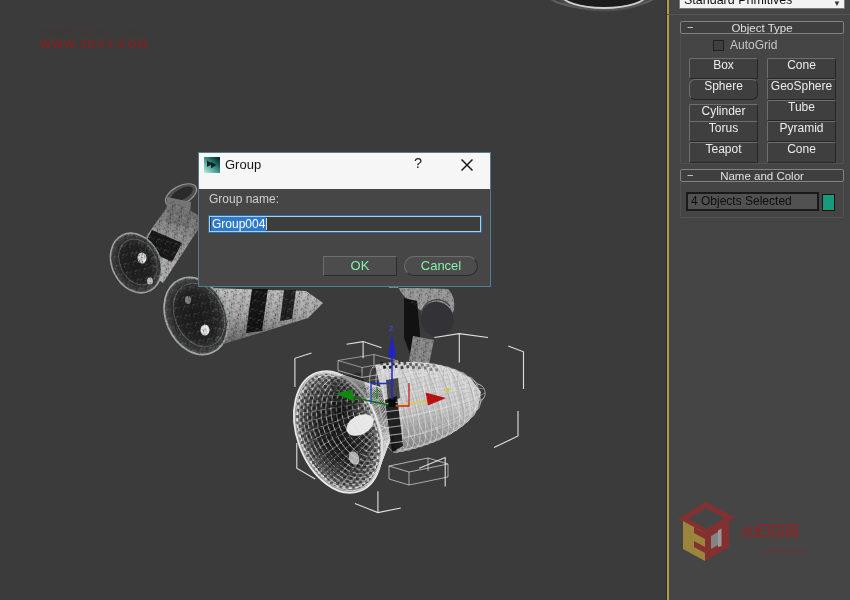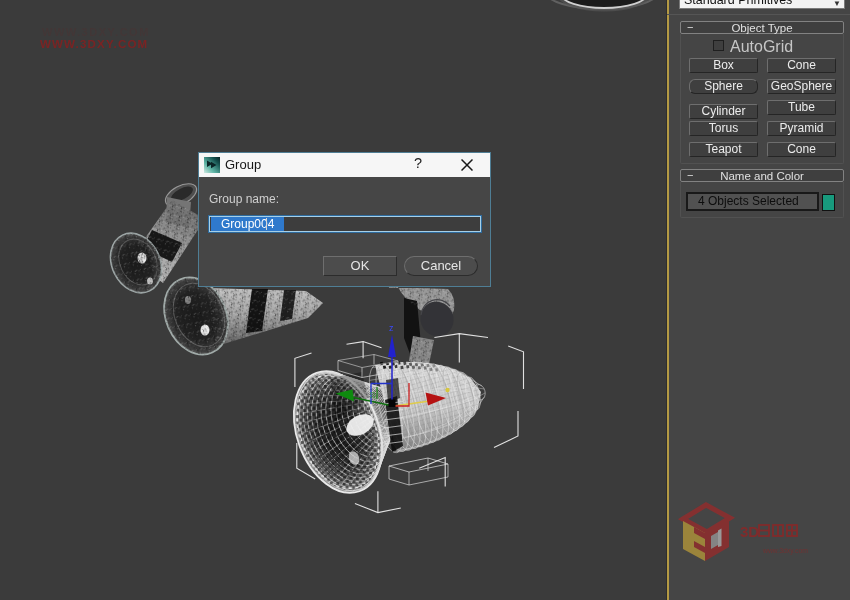--- a/index.html
+++ b/index.html
@@ -11,34 +11,34 @@
 #yline { left:667px; top:0; width:2px; height:600px; background:#b49a44; }
 #panel { left:669px; top:0; width:182px; height:600px; background:#454545; }
 #dropdown { position:absolute; left:10px; top:-14px; width:166px; height:23px; background:#f2f2f2; border:1px solid #7a7a7a; color:#111; font-size:12.5px; }
 #dropdown .txt { position:absolute; left:4px; bottom:1px; }
 #dropdown .arr { position:absolute; right:3px; bottom:0px; font-size:8px; color:#333; }
 #hsep { position:absolute; left:-2px; top:14px; width:184px; height:1px; background:#2a2a2a; border-bottom:1px solid #555; }
 .rollhead { position:absolute; left:11px; width:164px; height:13px; background:#3f3f3f; border:1px solid #828282; border-radius:2px; color:#e0e0e0; font-size:11.5px; line-height:12px; text-align:center; }
 .rollhead .minus { position:absolute; left:6px; top:-1px; font-size:11px; }
 .rollbody { position:absolute; left:11px; width:164px; border:1px solid #515151; border-top:none; border-radius:0 0 2px 2px; }
 #cb { position:absolute; left:44px; top:40px; width:11px; height:11px; background:#3f3f3f; border:1px solid #1f1f1f; }
-#cblabel { position:absolute; left:61px; top:38px; font-size:16px; color:#c6c6c6; }
-.btn { position:absolute; width:69px; height:15px; background:#3f3f3f; border:1px solid #6e6e6e; border-right-color:#252525; border-bottom-color:#252525; border-radius:2px; color:#ececec; font-size:12px; line-height:13px; text-align:center; }
-#field { position:absolute; left:17px; top:192px; width:133px; height:19px; background:#515151; border:2px solid #191919; color:#0d0d0d; font-size:12px; line-height:15px; padding-left:10px; }
+#cblabel { position:absolute; left:61px; top:38px; font-size:12px; color:#c6c6c6; }
+.btn { position:absolute; width:69px; height:21px; background:#3f3f3f; border:1px solid #6e6e6e; border-right-color:#252525; border-bottom-color:#252525; border-radius:2px; color:#ececec; font-size:12px; line-height:13px; text-align:center; }
+#field { position:absolute; left:17px; top:192px; width:133px; height:19px; background:#515151; border:2px solid #191919; color:#0d0d0d; font-size:12px; line-height:15px; padding-left:3px; }
 #swatch { position:absolute; left:153px; top:194px; width:13px; height:17px; background:#189a7d; border:1px solid #111; }
 
 #dlg { left:198px; top:152px; width:293px; height:135px; background:#464646; border:1px solid #4f7e95; }
-#dlgtitle { position:absolute; left:0; top:0; width:100%; height:24px; background:#f6f6f6; }
+#dlgtitle { position:absolute; left:0; top:0; width:100%; height:36px; background:#f6f6f6; }
 #dlgtitle .ttl { position:absolute; left:26px; top:4px; font-size:13px; color:#161616; }
 #dlgtitle .qm { position:absolute; left:211px; top:2px; width:16px; text-align:center; font-size:14.5px; color:#222; }
 #dlglabel { position:absolute; left:10px; top:39px; font-size:12px; color:#cfcfcf; }
 #dlginput { position:absolute; left:9px; top:62px; width:274px; height:18px; background:#3d3d3d; border:1px solid #2e6b9e; box-shadow:inset 0 0 0 1px #a6d0e8; font-size:12px; line-height:16px; }
-#dlginput .sel { position:absolute; left:2px; top:1px; background:#2f79cc; color:#fff; padding:0 10px; height:14px; line-height:14px; }
+#dlginput .sel { position:absolute; left:2px; top:1px; background:#2f79cc; color:#fff; padding:0 1px; height:14px; line-height:14px; }
 #dlginput .caret { position:absolute; left:57px; top:2px; width:1px; height:12px; background:#d8d8d8; }
-.dbtn { position:absolute; top:103px; width:74px; height:20px; background:#4c4c4c; border:1px solid #6e6e6e; border-right-color:#2c2c2c; border-bottom-color:#2c2c2c; color:#e5e5e5; font-size:13px; line-height:18px; text-align:center; }
+.dbtn { position:absolute; top:103px; width:74px; height:20px; background:#4c4c4c; border:1px solid #6e6e6e; border-right-color:#2c2c2c; border-bottom-color:#2c2c2c; color:#86efac; font-size:13px; line-height:18px; text-align:center; }
 </style></head>
 <body>
 <div id="stage">
 <svg id="scene" width="850" height="600" viewBox="0 0 850 600">
 <defs>
 <pattern id="sp" width="9" height="9" patternUnits="userSpaceOnUse" patternTransform="rotate(14)">
           <circle cx="4.07" cy="5.04" r="0.72" fill="#1e1e1e" opacity="0.66"></circle>
           <circle cx="7.70" cy="1.71" r="0.66" fill="#1e1e1e" opacity="0.72"></circle>
           <circle cx="7.14" cy="0.85" r="0.44" fill="#131313" opacity="0.69"></circle>
           <circle cx="8.01" cy="5.71" r="0.57" fill="#ededed" opacity="0.40"></circle>

